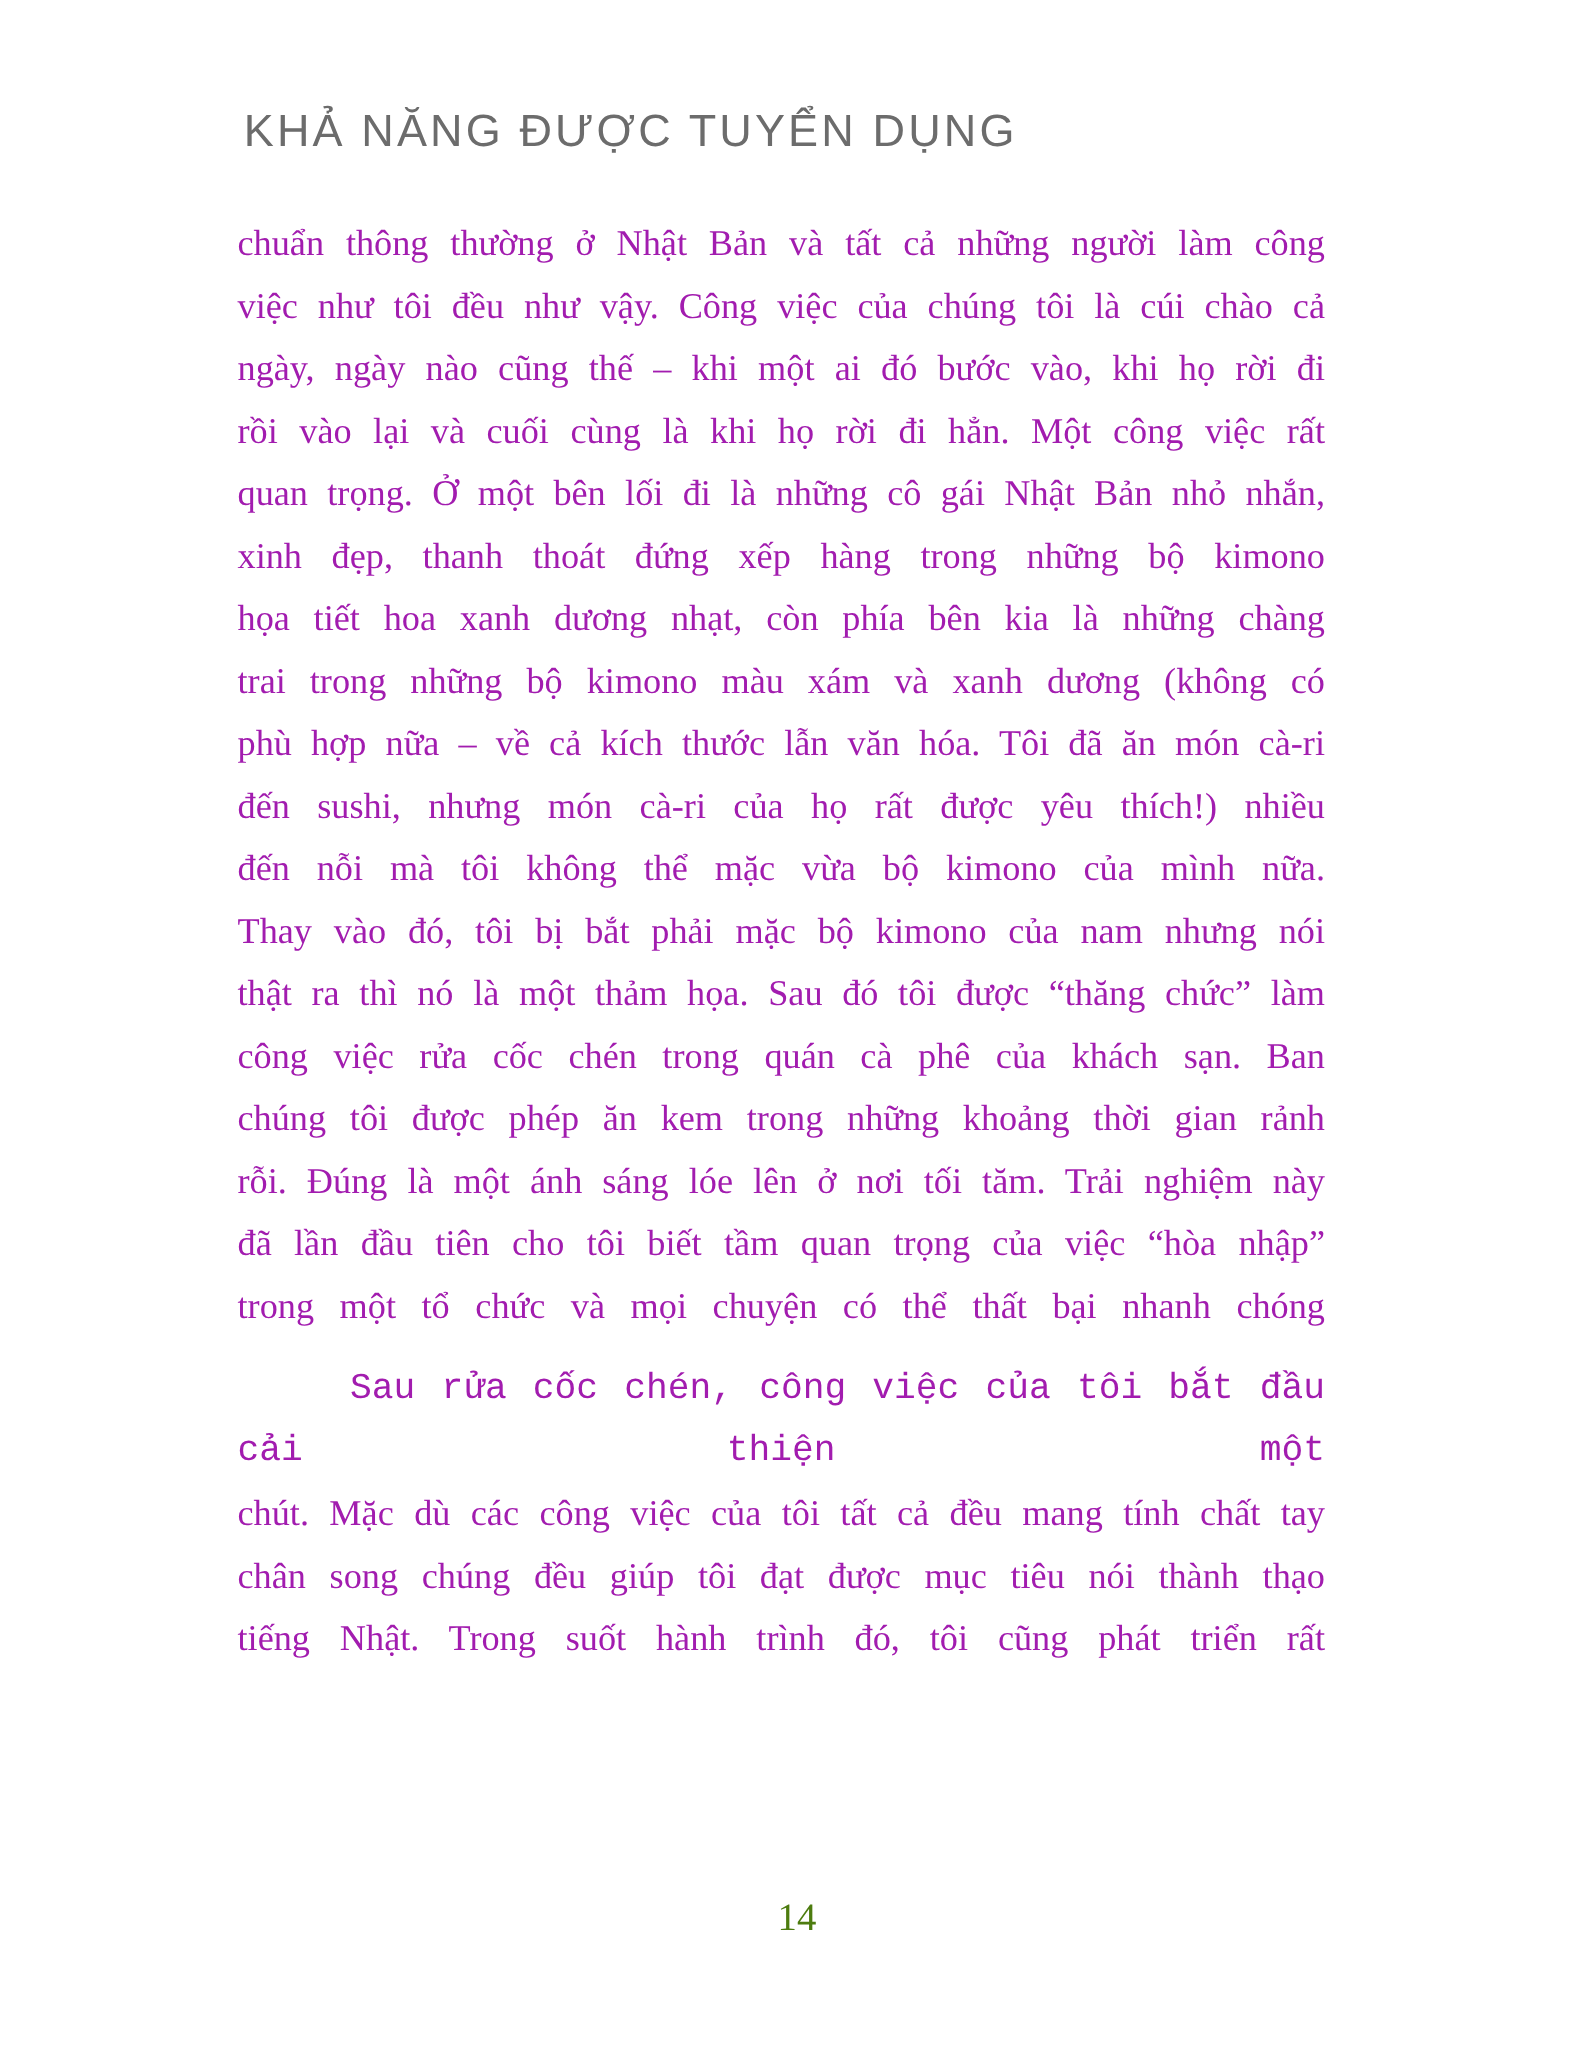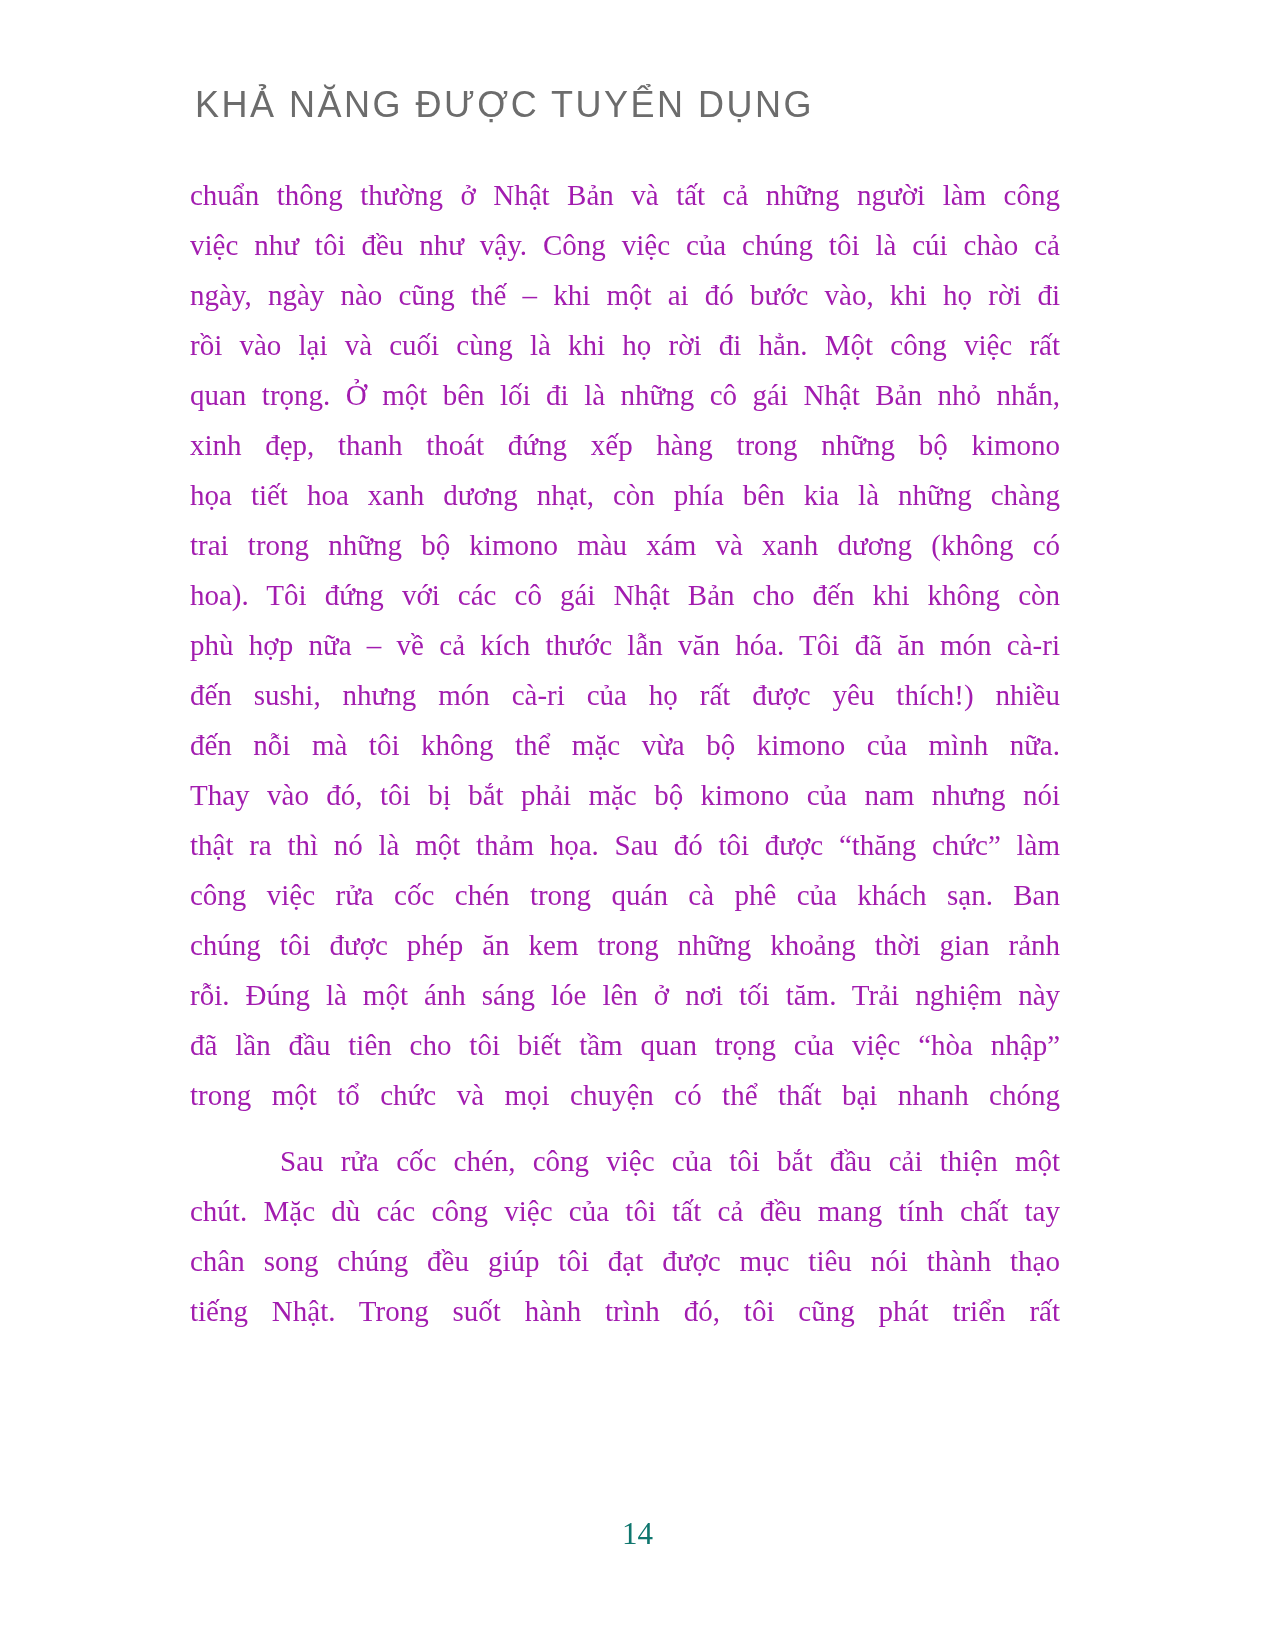--- a/index.html
+++ b/index.html
@@ -39,50 +39,50 @@
   .paragraph + .paragraph { margin-top: 16px; }
   .line {
     text-align: justify;
     text-align-last: justify;
   }
   .line.para-last {
     text-align-last: left;
   }
   .line.indent-first {
     text-indent: 90px;
+    font-family: Liberation Mono, monospace;
   }
   .page-number {
     position: absolute;
     left: 0;
     top: 1516px;
     width: 100%;
     text-align: center;
     font-size: 31px;
-    color: #0f766e;
+    color: #4d7c0f;
   }
 </style>
 </head>
 <body>
 
 <div class="page">
 
   <div class="running-header">KHẢ NĂNG ĐƯỢC TUYỂN DỤNG</div>
 
   <div class="body-text">
 
     <div class="paragraph">
       <div class="line">chuẩn thông thường ở Nhật Bản và tất cả những người làm công</div>
       <div class="line">việc như tôi đều như vậy. Công việc của chúng tôi là cúi chào cả</div>
       <div class="line">ngày, ngày nào cũng thế – khi một ai đó bước vào, khi họ rời đi</div>
       <div class="line">rồi vào lại và cuối cùng là khi họ rời đi hẳn. Một công việc rất</div>
       <div class="line">quan trọng. Ở một bên lối đi là những cô gái Nhật Bản nhỏ nhắn,</div>
       <div class="line">xinh đẹp, thanh thoát đứng xếp hàng trong những bộ kimono</div>
       <div class="line">họa tiết hoa xanh dương nhạt, còn phía bên kia là những chàng</div>
       <div class="line">trai trong những bộ kimono màu xám và xanh dương (không có</div>
-      <div class="line">hoa). Tôi đứng với các cô gái Nhật Bản cho đến khi không còn</div>
       <div class="line">phù hợp nữa – về cả kích thước lẫn văn hóa. Tôi đã ăn món cà-ri</div>
       <div class="line">đến sushi, nhưng món cà-ri của họ rất được yêu thích!) nhiều</div>
       <div class="line">đến nỗi mà tôi không thể mặc vừa bộ kimono của mình nữa.</div>
       <div class="line">Thay vào đó, tôi bị bắt phải mặc bộ kimono của nam nhưng nói</div>
       <div class="line">thật ra thì nó là một thảm họa. Sau đó tôi được “thăng chức” làm</div>
       <div class="line">công việc rửa cốc chén trong quán cà phê của khách sạn. Ban</div>
       <div class="line">chúng tôi được phép ăn kem trong những khoảng thời gian rảnh</div>
       <div class="line">rỗi. Đúng là một ánh sáng lóe lên ở nơi tối tăm. Trải nghiệm này</div>
       <div class="line">đã lần đầu tiên cho tôi biết tầm quan trọng của việc “hòa nhập”</div>
       <div class="line">trong một tổ chức và mọi chuyện có thể thất bại nhanh chóng</div>

